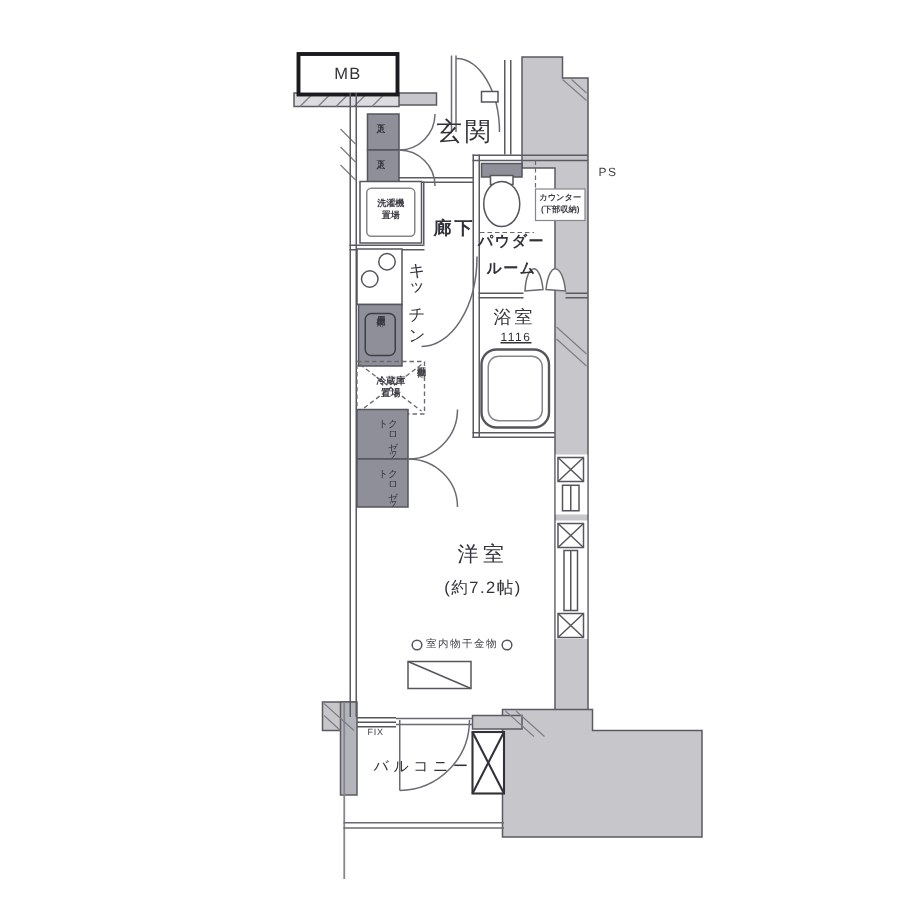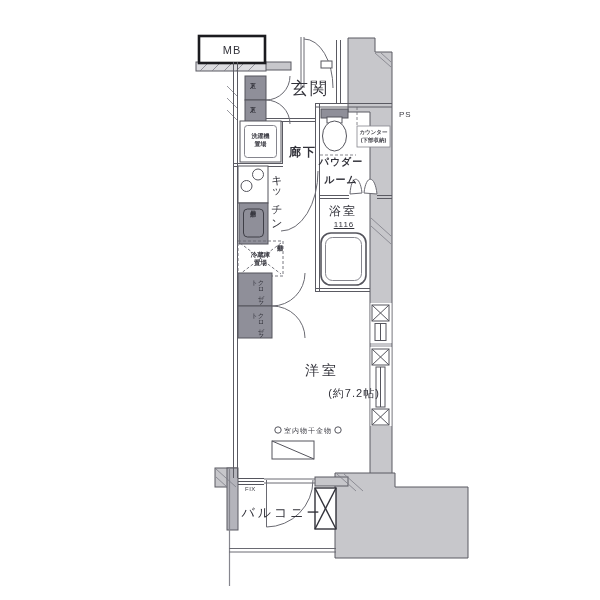--- a/index.html
+++ b/index.html
@@ -232,21 +232,21 @@
 
 <div class="lbl wrap t10 dark" style="left:318px;top:153px;width:46px;line-height:1.75;">パウダールーム</div>
 
 <div class="lbl ctr t12 dark" style="left:343px;top:211px;">浴室</div>
 <div class="lbl ctr t8 dark" style="left:344px;top:225px;letter-spacing:1px;text-decoration:underline;">1116</div>
 
 <div class="lbl vtext t65 dark" style="left:251px;top:275px;height:30px;">クロゼット</div>
 <div class="lbl vtext t65 dark" style="left:251px;top:308px;height:30px;">クロゼット</div>
 
 <div class="lbl ctr t14 dark" style="left:322px;top:371px;font-family:Liberation Serif, serif;">洋室</div>
-<div class="lbl ctr t11 dark" style="left:322px;top:393px;letter-spacing:1px;margin-left:32px;">(約7.2帖)</div>
+<div class="lbl ctr t11 dark" style="left:322px;top:393px;letter-spacing:1px;">(約7.2帖)</div>
 
 <div class="lbl ctr t7" style="left:308px;top:430px;">室内物干金物</div>
 
 <div class="lbl t6" style="left:245px;top:486px;letter-spacing:0.5px;">FIX</div>
 
-<div class="lbl ctr t10 dark" style="left:282px;top:512px;letter-spacing:3px;font-size:13px;">バルコニー</div>
+<div class="lbl ctr t10 dark" style="left:282px;top:512px;letter-spacing:3px;font-size:10px;">バルコニー</div>
 
 </div>
 
 </body></html>

